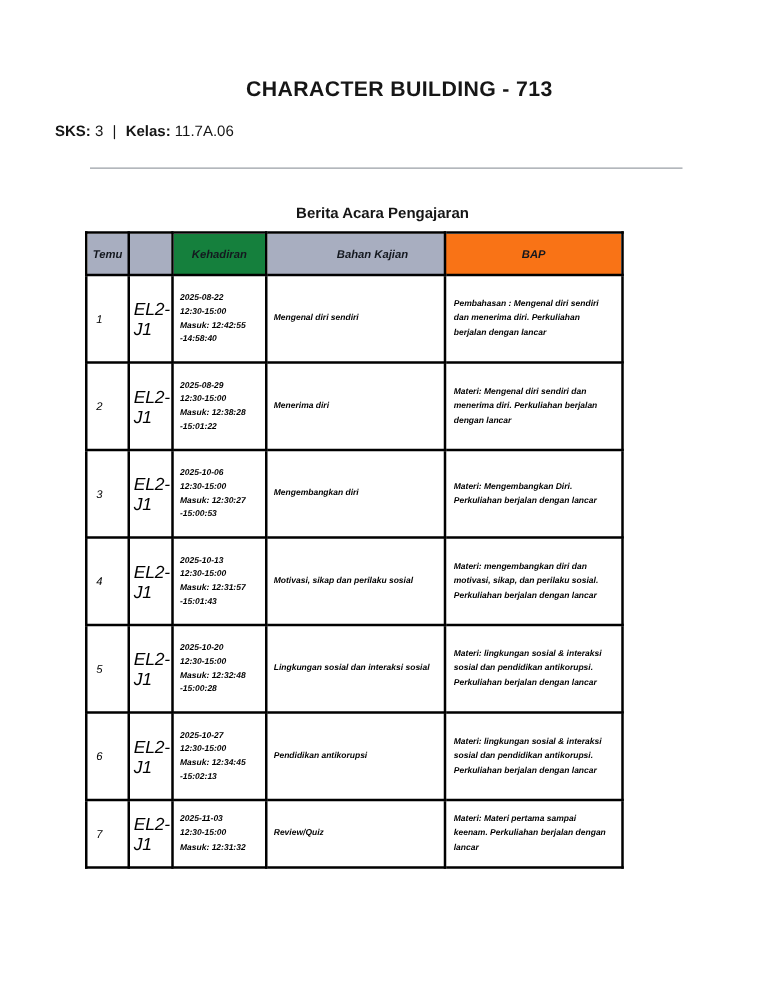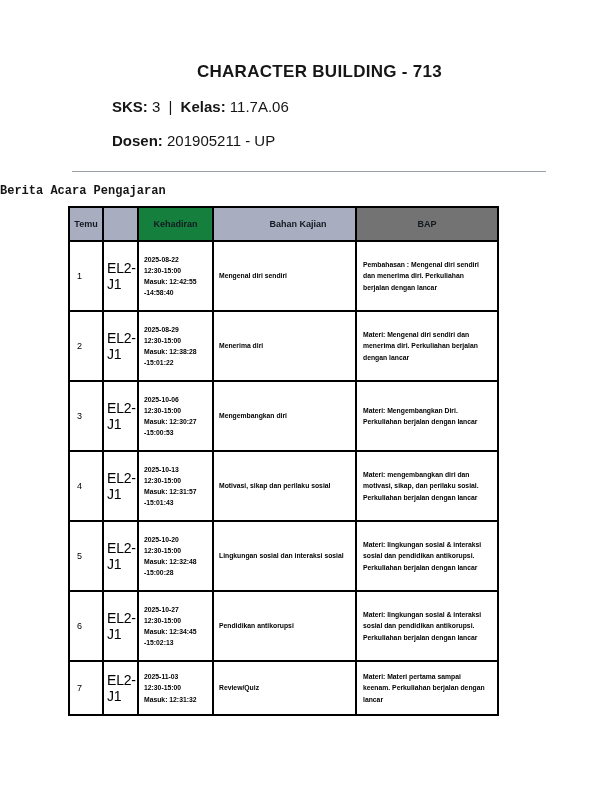--- a/index.html
+++ b/index.html
@@ -15,45 +15,45 @@
   }
   .doc-title{
     text-align:center;
     font-size:17px;
     font-weight:bold;
     letter-spacing:.3px;
     color:#161616;
     padding-left:27px;
   }
   .meta-line{
-    margin:16px 0 0 112px;
-    font-size:15px;
+    margin:16px 0 0 44px;
+    font-size:12px;
     color:#161616;
   }
   .meta-line + .meta-line{margin-top:17px;}
   .meta-label{font-weight:bold;}
   .meta-sep{padding:0 4px;}
   .rule{
     border:none;
     border-top:1.2px solid #9aa0a6;
     margin:22px 66px 0 72px;
   }
   .section-title{
-    margin-top:12px;
-    text-align:left;
+    margin-top:28px;
+    text-align:center;
     font-size:12px;
     font-weight:bold;
     color:#161616;
-    font-family:Liberation Mono, monospace;
   }
   table.baptable{
     border-collapse:collapse;
     margin:8px 3px 0 68px;
     table-layout:fixed;
     width:429px;
+    font-style:italic;
   }
   .baptable th,.baptable td{
     border:2px solid #000000;
     box-sizing:border-box;
     overflow:hidden;
   }
   .baptable th{
     height:34px;
     font-size:9px;
     font-weight:bold;
@@ -99,44 +99,40 @@
   <div class="doc-title">CHARACTER BUILDING - 713</div>
 
   <div class="meta-line">
     <span class="meta-label">SKS:</span>
     <span>3</span>
     <span class="meta-sep">|</span>
     <span class="meta-label">Kelas:</span>
     <span>11.7A.06</span>
   </div>
 
-  <div class="meta-line">
-    <span class="meta-label">Dosen:</span>
-    <span>201905211 - UP</span>
-  </div>
 
   <hr class="rule">
 
   <div class="section-title">Berita Acara Pengajaran</div>
 
   <table class="baptable">
     <colgroup>
       <col class="col-temu">
         <col class="col-ruang">
         <col class="col-kehadiran">
         <col class="col-bahan">
         <col class="col-bap">
     </colgroup>
     <thead>
       <tr>
         <th style="background: rgb(168, 174, 192);">Temu</th>
         <th style="background: rgb(168, 174, 192); padding-left: 44px;">Ruang</th>
         <th style="background: #15803d;">Kehadiran</th>
         <th style="background: rgb(168, 174, 192); padding-left: 28px;">Bahan Kajian</th>
-        <th style="background: #737373;">BAP</th>
+        <th style="background: #f97316;">BAP</th>
       </tr>
     </thead>
     <tbody>
         <tr>
           <td class="c-temu">1</td>
           <td class="c-ruang">EL2-J1</td>
           <td class="c-kehadiran">2025-08-22
 12:30-15:00
 Masuk: 12:42:55
 -14:58:40</td>

